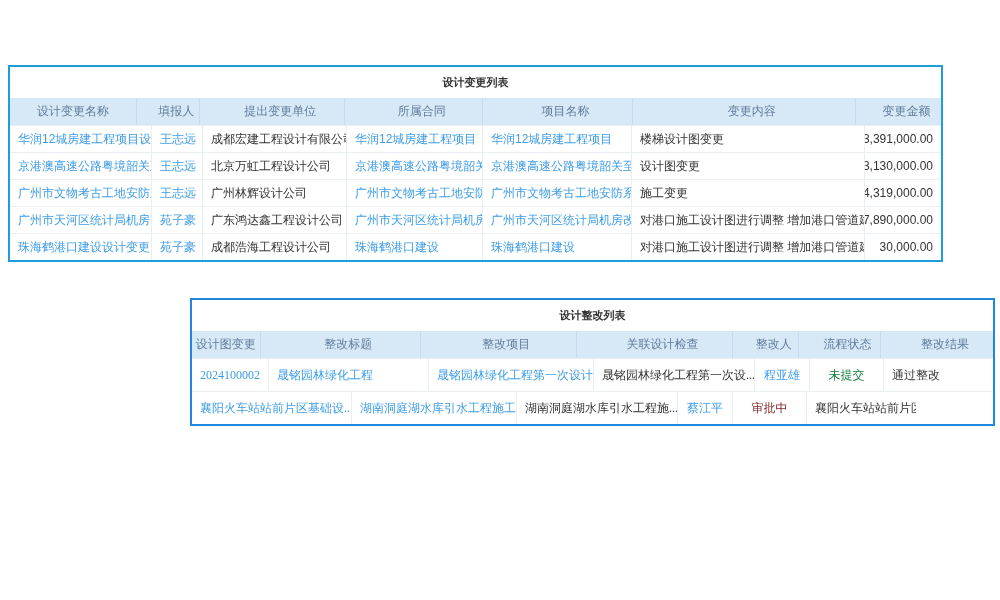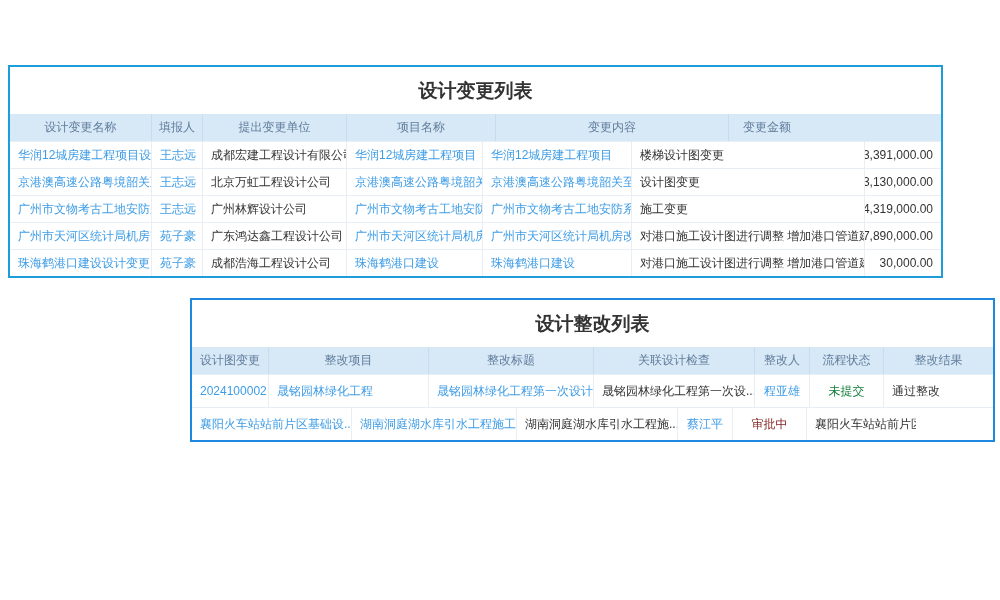--- a/index.html
+++ b/index.html
@@ -4,27 +4,27 @@
 <style>
   html,body { margin:0; padding:0; }
   body {
     width:1000px; height:600px; position:relative;
     background:#ffffff;
     font-family:"Liberation Sans","DejaVu Sans",sans-serif;
     overflow:hidden;
   }
   .tbl { position:absolute; background:#ffffff; box-sizing:border-box; }
   #change-table  { left:8px;   top:65px;  width:935px; border:2px solid #1d9dd9; }
-  #rectify-table { left:190px; top:298px; width:805px; border:2px solid #1e88e0; }
+  #rectify-table { left:190px; top:298px; width:805px; border:2px solid #1e88e0;font-family:Liberation Serif, serif; }
 
   .tbl-title {
-    height:47px; display:flex; align-items:center; justify-content:center;
-    font-size:19px; font-weight:bold; color:#333333; background:#ffffff;
+    height:31px; display:flex; align-items:center; justify-content:center;
+    font-size:11px; font-weight:bold; color:#333333; background:#ffffff;
   }
-  .thead { display:flex; background:#d7e8f7; }
+  .thead { display:flex; background:#d7e8f7;gap:16px; }
   .trow  { display:flex; background:#ffffff; border-top:1px solid #e9eef4; }
 
   .c {
     box-sizing:border-box; display:flex; align-items:center;
     padding:0 8px; font-size:12px; color:#333333;
     white-space:nowrap; overflow:hidden; text-overflow:ellipsis;
   }
   .th {
     height:27px; justify-content:center; color:#607d9b;
     border-right:1px solid #c6dcef;
@@ -51,20 +51,21 @@
 </head>
 <body>
 
 <div class="tbl" id="change-table">
   <div class="tbl-title">设计变更列表</div>
 
   <div class="thead">
     <div class="c th t1-c0">设计变更名称</div>
     <div class="c th t1-c1">填报人</div>
     <div class="c th t1-c2">提出变更单位</div>
+    <div class="c th t1-c3">所属合同</div>
     <div class="c th t1-c4">项目名称</div>
     <div class="c th t1-c5">变更内容</div>
     <div class="c th t1-c6">变更金额</div>
   </div>
 
   <div class="trow">
     <div class="c td t1-c0 link">华润12城房建工程项目设计...</div>
     <div class="c td t1-c1 link">王志远</div>
     <div class="c td t1-c2">成都宏建工程设计有限公司</div>
     <div class="c td t1-c3 link">华润12城房建工程项目</div>
@@ -112,22 +113,22 @@
     <div class="c td t1-c5">对港口施工设计图进行调整 增加港口管道建设工程</div>
     <div class="c td t1-c6 num">30,000.00</div>
   </div>
 </div>
 
 <div class="tbl" id="rectify-table">
   <div class="tbl-title">设计整改列表</div>
 
   <div class="thead">
     <div class="c th t2-c0">设计图变更</div>
+    <div class="c th t2-c2">整改标题</div>
     <div class="c th t2-c1">整改项目</div>
-    <div class="c th t2-c2">整改标题</div>
     <div class="c th t2-c3">关联设计检查</div>
     <div class="c th t2-c4">整改人</div>
     <div class="c th t2-c5">流程状态</div>
     <div class="c th t2-c6">整改结果</div>
   </div>
 
   <div class="trow">
     <div class="c td t2-c0 link">2024100002</div>
     <div class="c td t2-c1 link">晟铭园林绿化工程</div>
     <div class="c td t2-c2 link">晟铭园林绿化工程第一次设计...</div>

